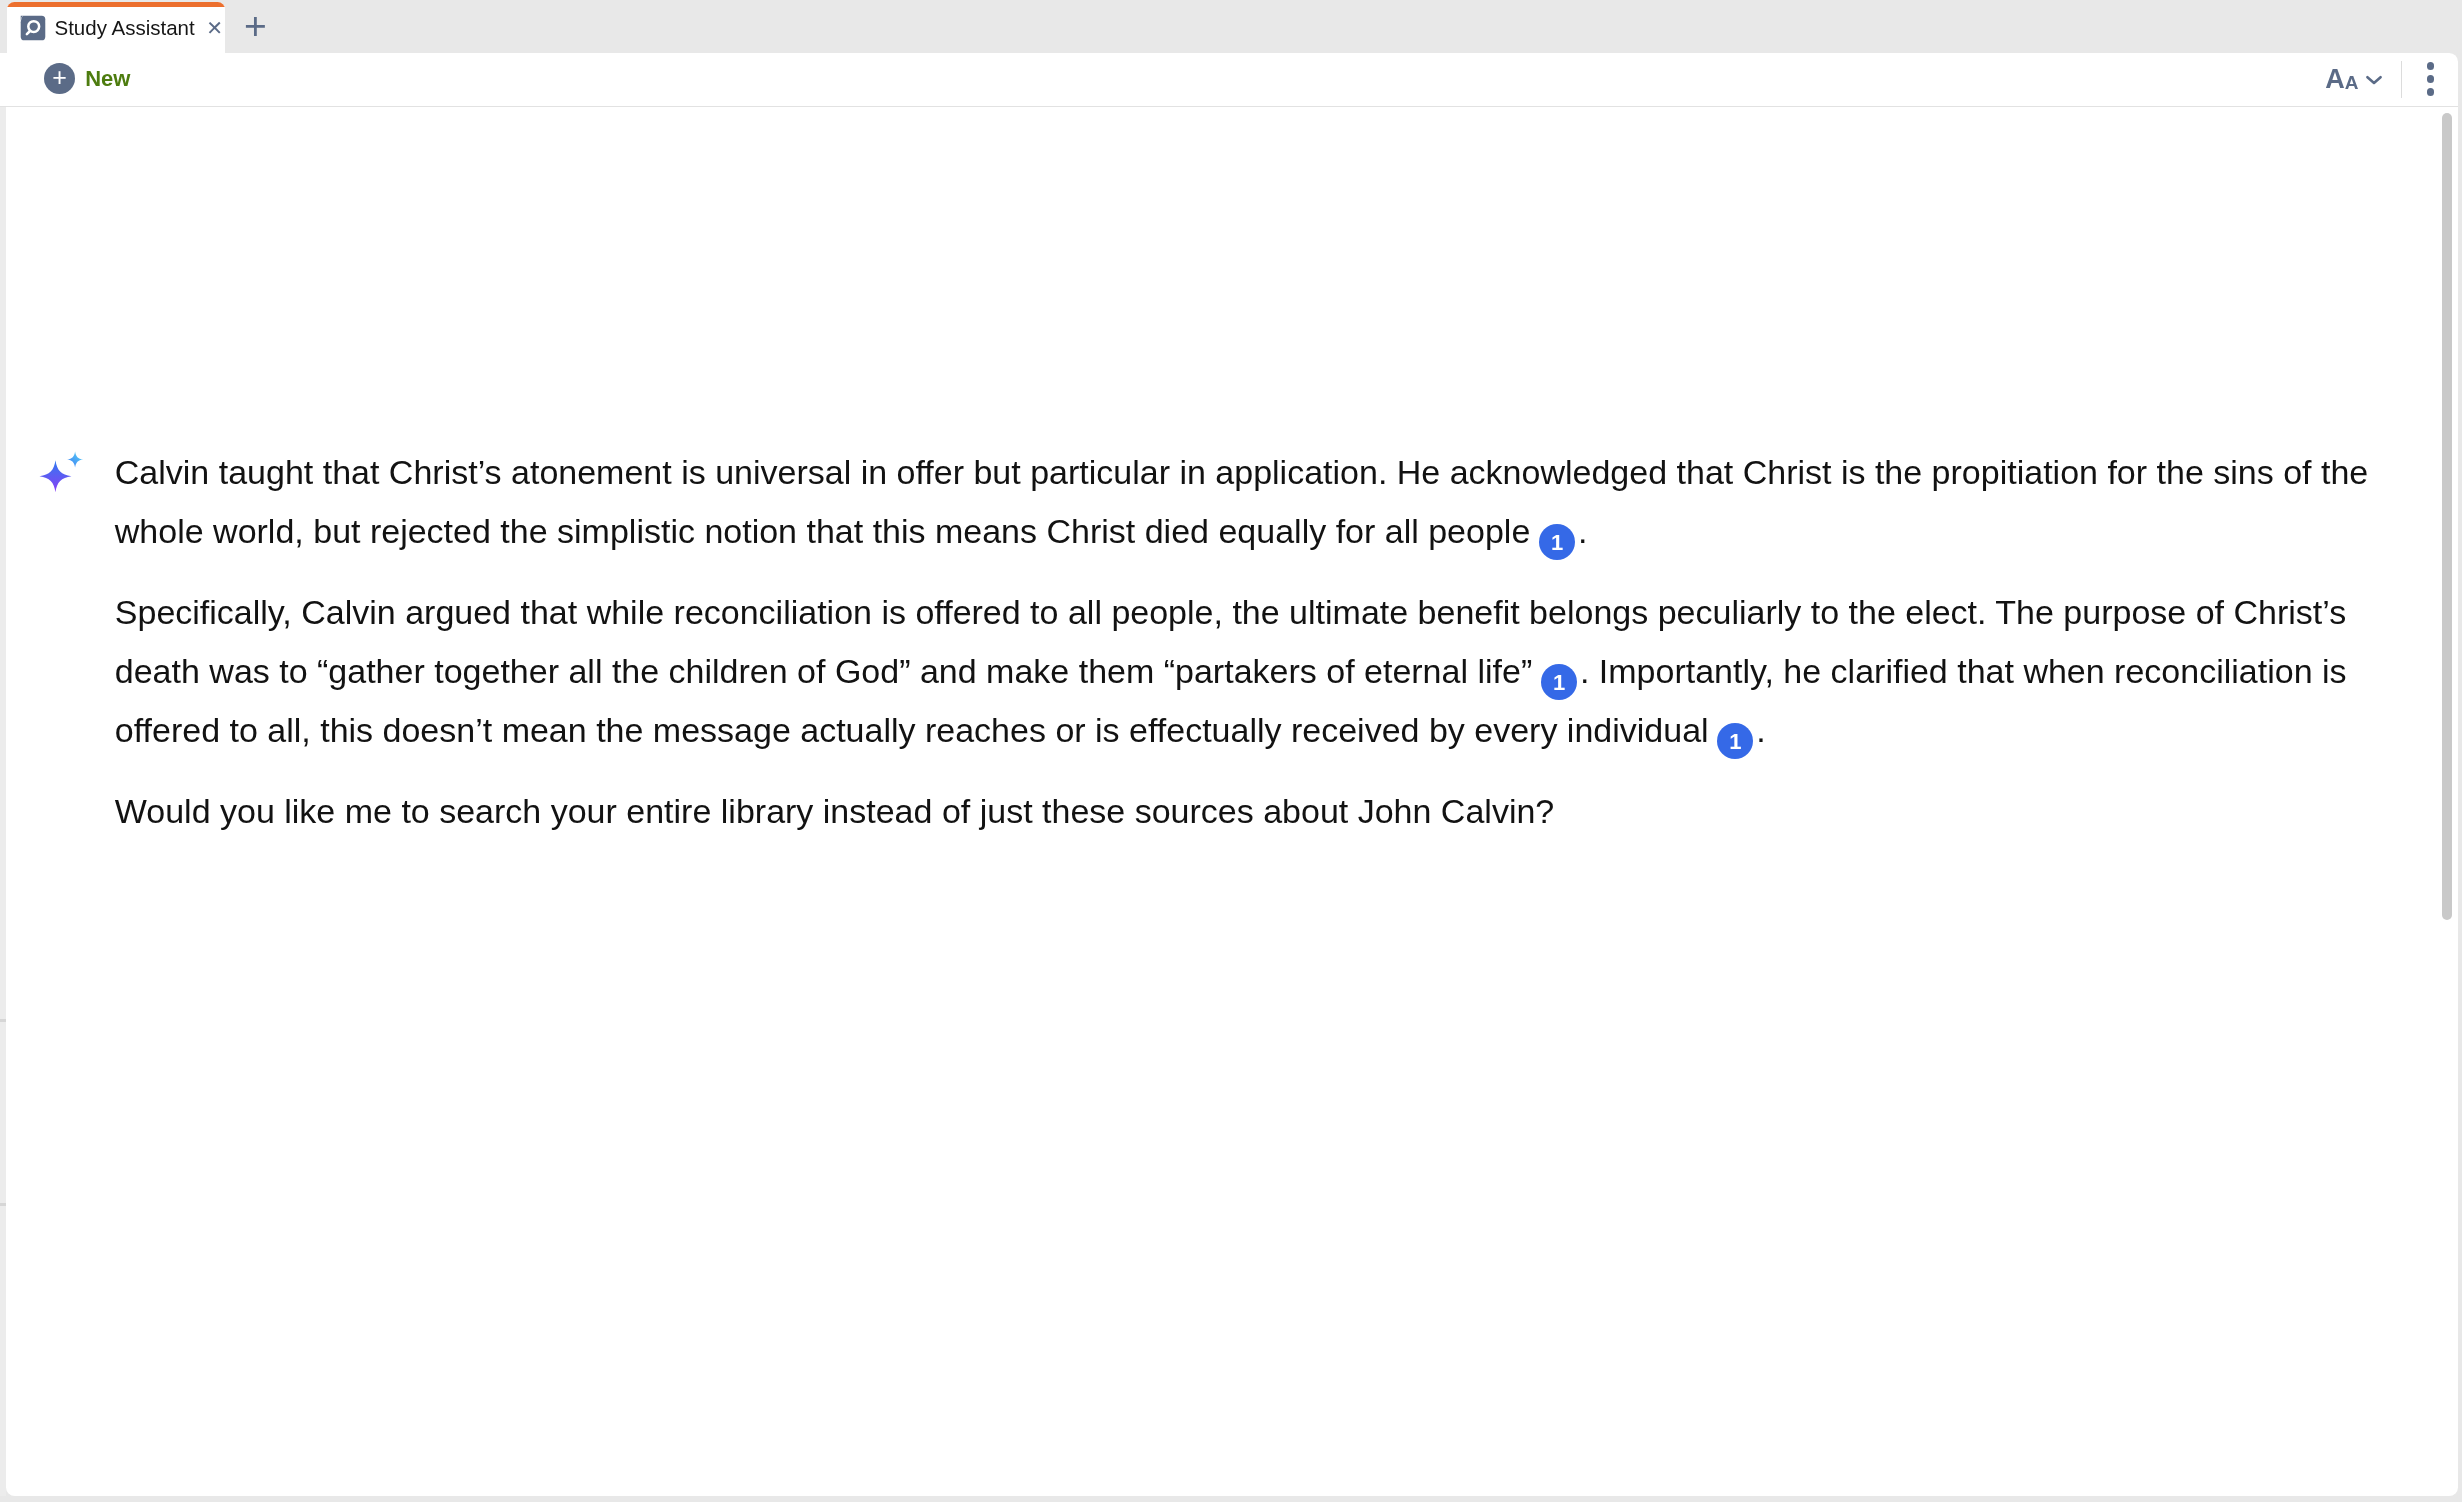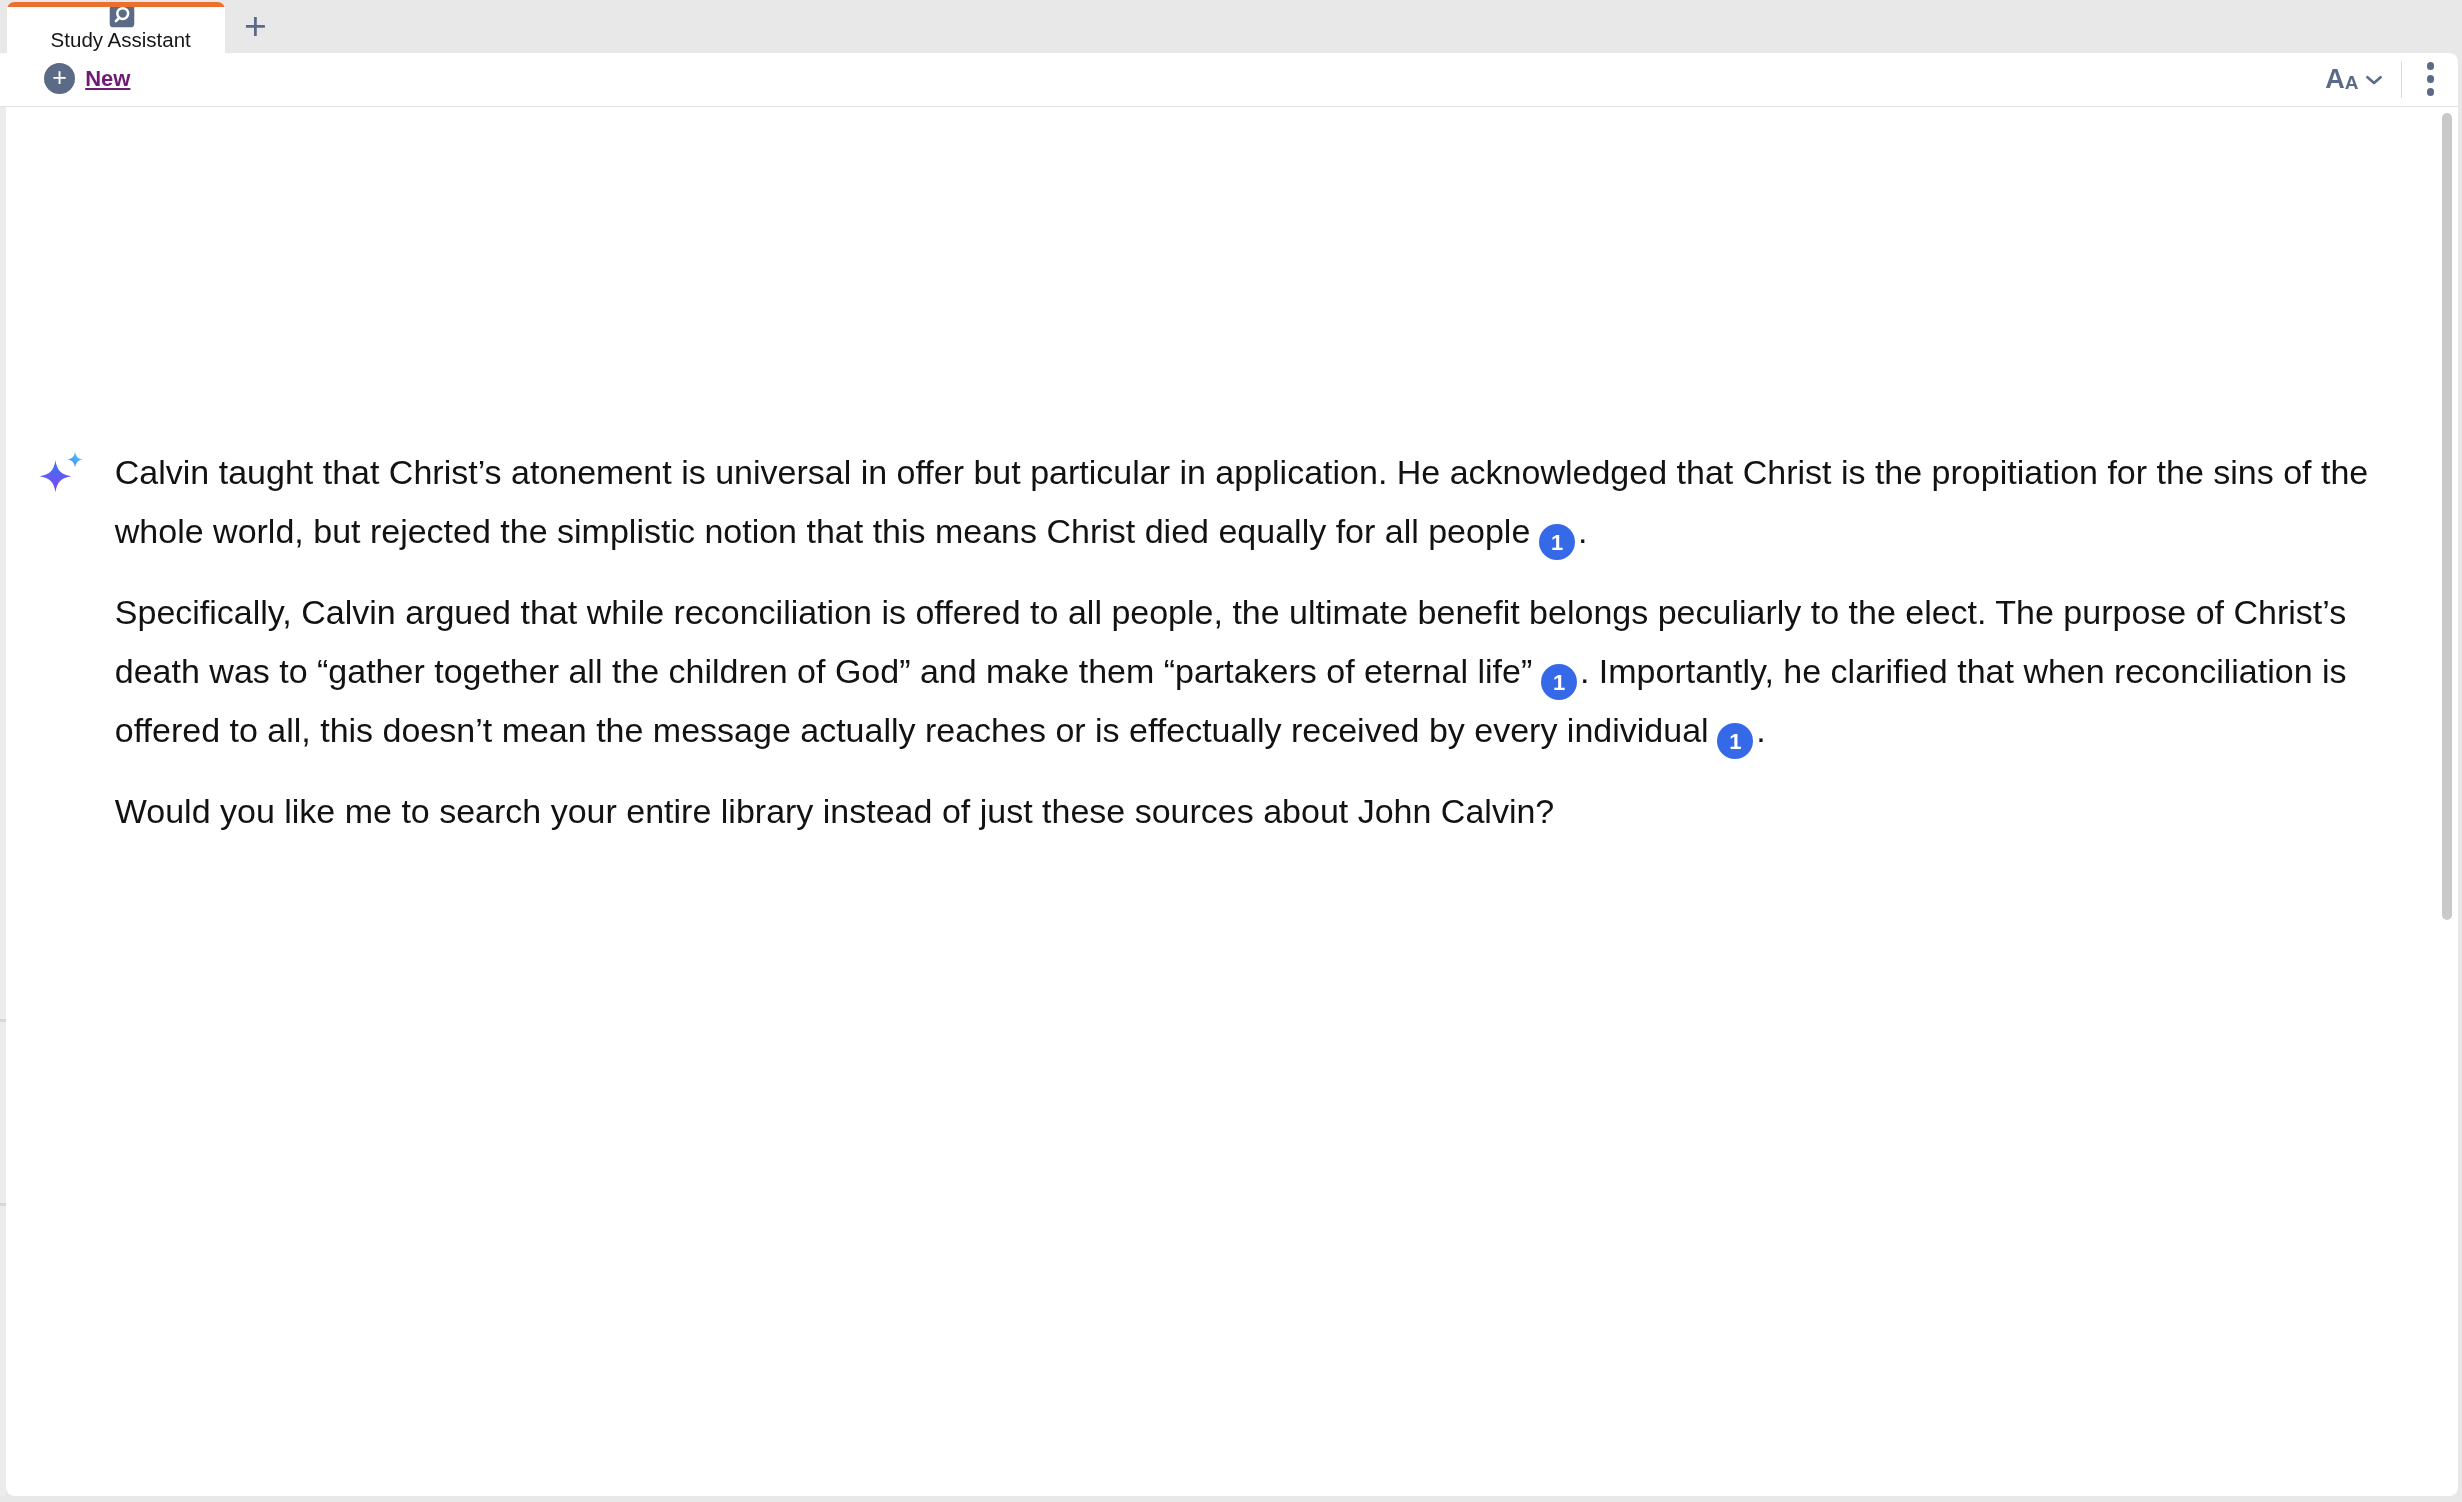--- a/index.html
+++ b/index.html
@@ -1,35 +1,35 @@
 <!DOCTYPE html>
 <html style="font-size:11.7px"><head>
 <meta charset="utf-8">
 <style>
   html,body{margin:0;padding:0;background:#e8e8e8;font-family:"Liberation Sans",sans-serif;}
   .screen{position:relative;width:2462px;height:1502px;background:#e8e8e8;overflow:hidden;}
 
   
   .tabstrip{position:absolute;left:0;top:0;right:0;height:53px;background:#e8e8e8;}
   .tab{position:absolute;left:7.3px;top:2.2px;width:218px;height:51px;background:#ffffff;
-       border-radius:7.3px 7.3px 0 0;overflow:hidden;display:flex;align-items:center;cursor:default;flex-direction:column;}
+       border-radius:7.3px 7.3px 0 0;overflow:hidden;display:flex;align-items:center;cursor:default;}
   .tab-accent{position:absolute;left:0;top:0;right:0;height:5.1px;}
   .tab-appicon{width:26px;height:26px;margin-left:12.4px;flex:0 0 auto;}
   .tab-label{margin-left:8.8px;font-size:20.5px;color:#161616;white-space:nowrap;}
   .tab-close{margin-left:11.7px;font-size:20px;color:#5b6b87;line-height:1;cursor:pointer;}
   .newtab{position:absolute;left:235px;top:5.8px;width:41px;height:41px;border:0;background:transparent;
           color:#5b6b87;font-size:39px;font-weight:300;line-height:38px;text-align:center;cursor:pointer;padding:0;}
 
   
   .toolbar{position:absolute;left:0;top:53px;right:4.4px;height:53px;background:#ffffff;
            border-bottom:1.5px solid #e2e2e2;border-radius:0 8.8px 0 0;}
   .new-btn{position:absolute;left:44px;top:10.2px;display:flex;align-items:center;gap:10.2px;cursor:pointer;}
   .plus-circle{width:31px;height:31px;border-radius:50%;background:#5b6b87;color:#fff;display:flex;
                align-items:center;justify-content:center;font-size:25px;font-weight:400;line-height:1;padding-bottom:2.2px;box-sizing:border-box;}
-  .new-label{font-size:22px;font-weight:700;color:#701a75;text-decoration:underline;}
+  .new-label{font-size:22px;font-weight:700;color:#4d7c0f;}
   .toolbar-right{position:absolute;right:16px;top:0;height:52px;display:flex;align-items:center;}
   .font-btn{display:flex;align-items:flex-end;color:#5b6b87;cursor:pointer;margin-right:19px;}
   .font-big{font-size:27px;font-weight:700;line-height:1;}
   .font-small{font-size:19px;font-weight:700;line-height:1.05;}
   .font-chev{margin:0 0 5.8px 7.3px;}
   .tb-divider{width:1.5px;height:37px;background:#dcdcdc;margin:0 17.5px 0 0;}
   .kebab{display:flex;flex-direction:column;gap:5.8px;padding:4.4px 7.3px;cursor:pointer;}
   .kebab i{width:7.3px;height:7.3px;border-radius:50%;background:#5b6b87;}
 
   

